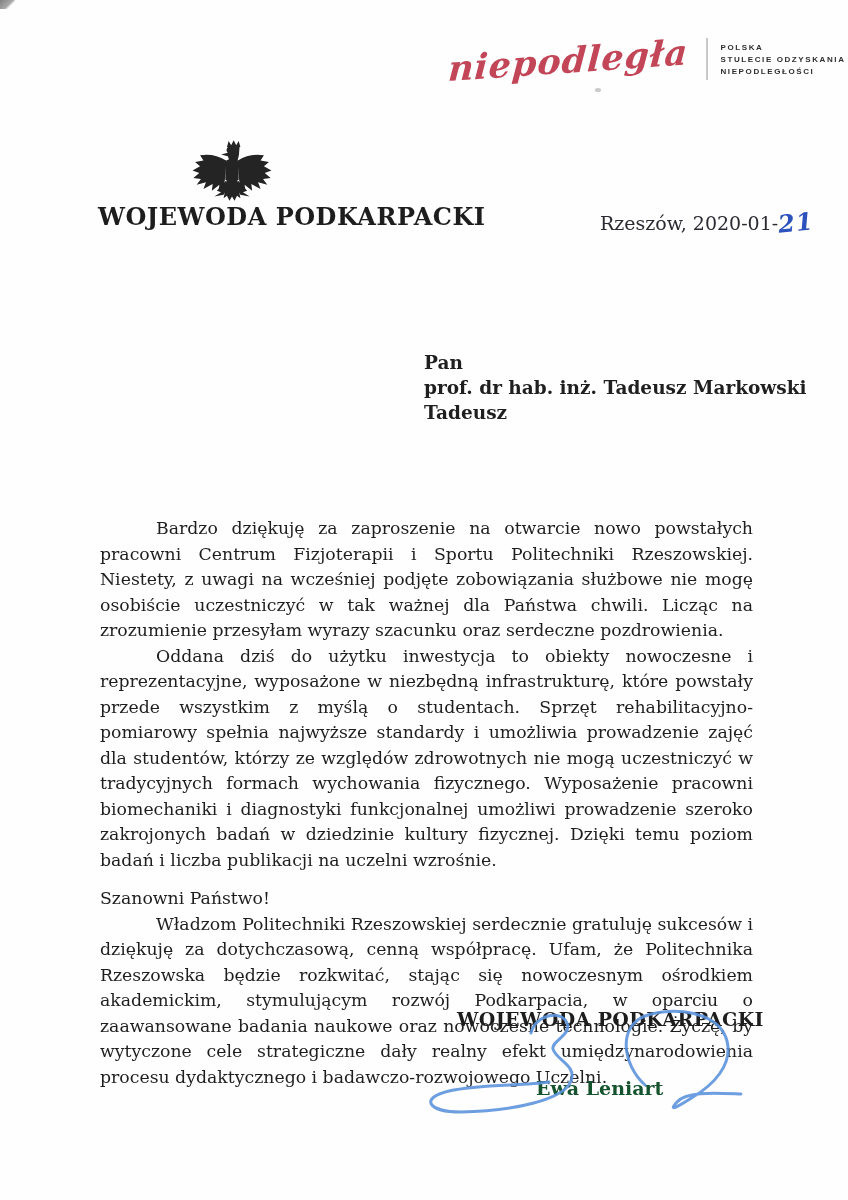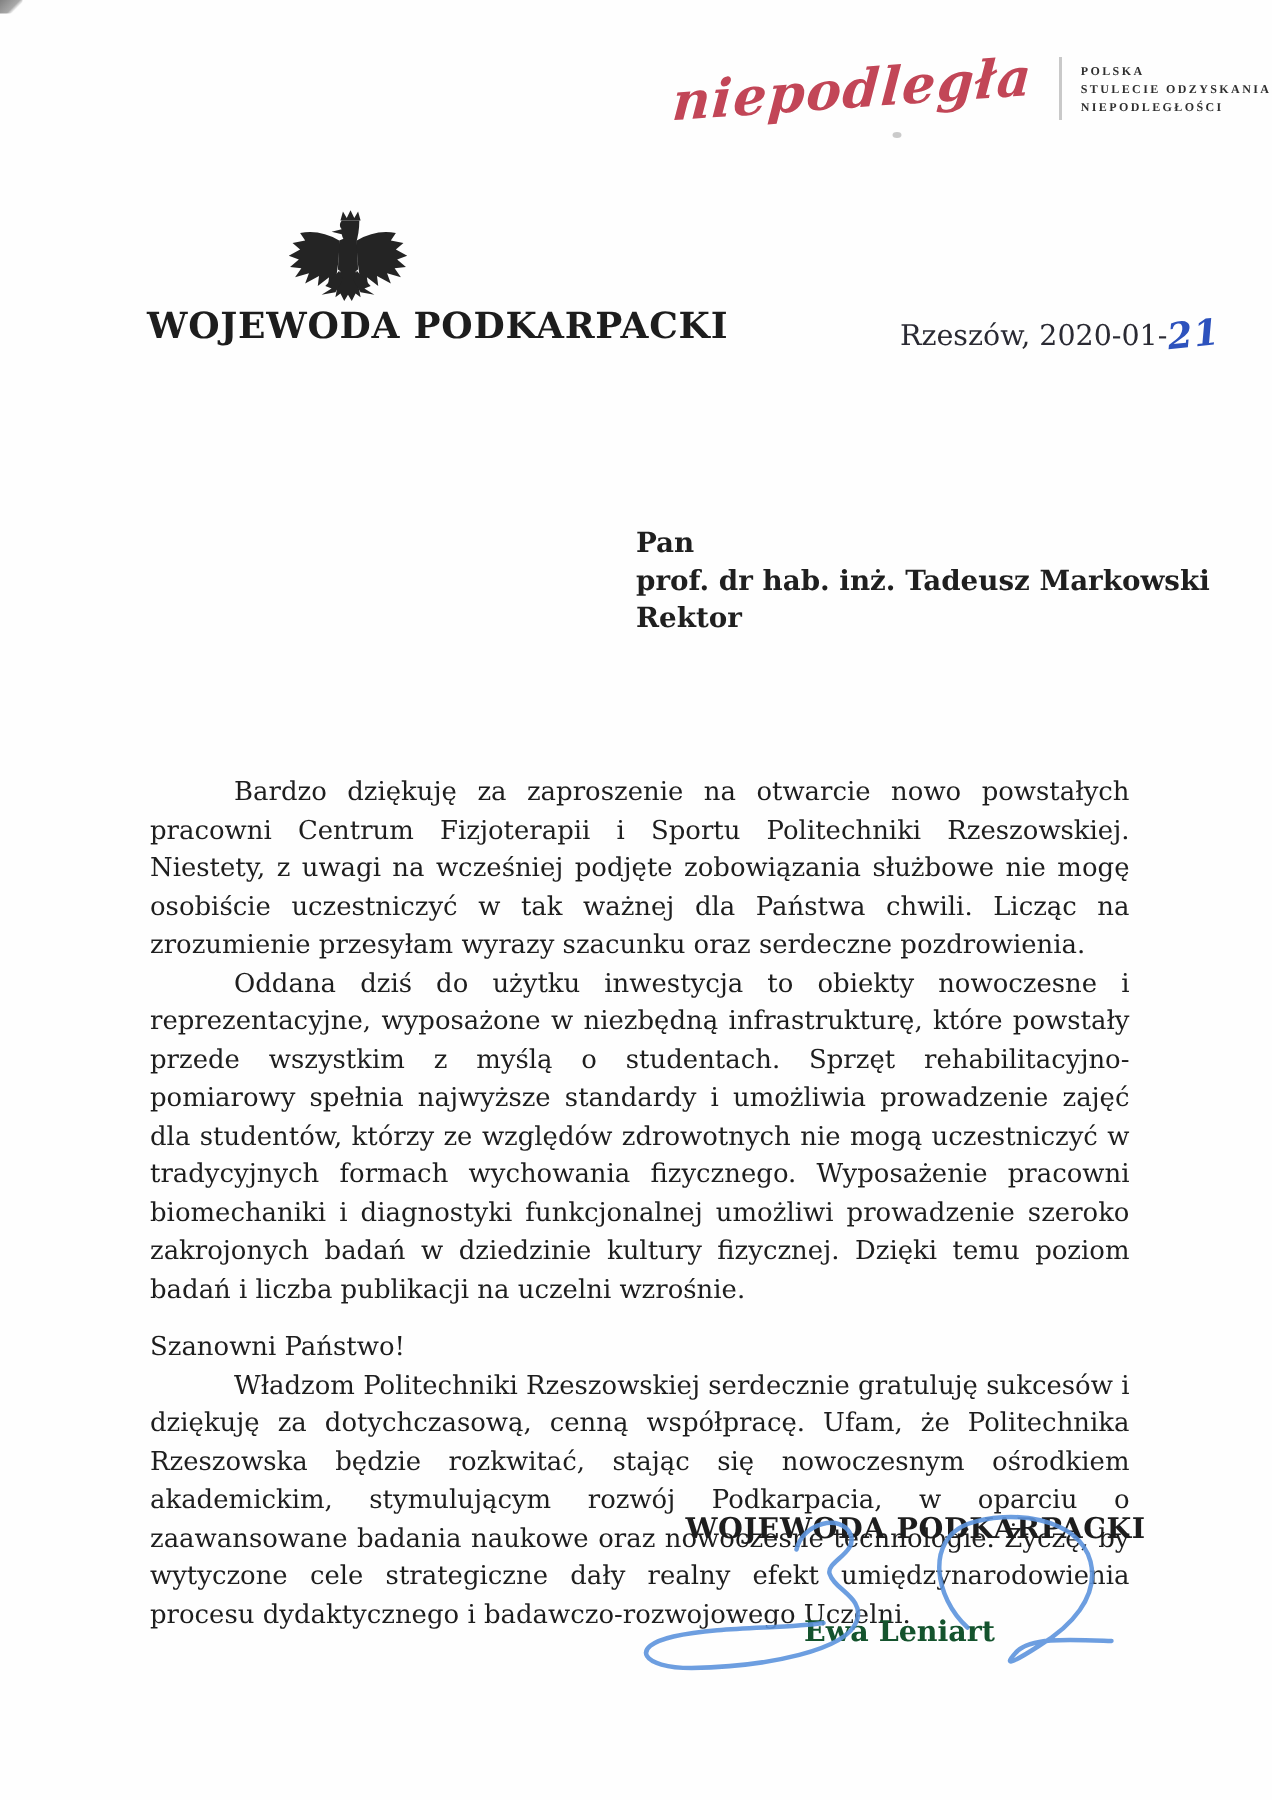--- a/index.html
+++ b/index.html
@@ -27,21 +27,21 @@
   .logo{position:absolute;left:448px;top:38px;display:flex;align-items:center;}
   .logo-script{
     font-style:italic;font-weight:bold;
     font-size:35px;letter-spacing:1px;
     transform:rotate(-4deg) skewX(-8deg);
     white-space:nowrap;
     padding-right:18px;
   }
   .logo-divider{width:2px;height:42px;background:#c9c9c9;margin-right:12px;}
   .logo-block{
-    font-family:Liberation Serif, serif;
+    font-family:Liberation Sans, sans-serif;
     font-size:8px;font-weight:bold;letter-spacing:1.6px;
     line-height:12px;color:#2f2f2f;text-transform:uppercase;
     padding-top:2px;
   }
   
   .emblem{position:absolute;left:190px;top:138px;}
   .header-title{
     position:absolute;left:98px;top:202px;
     font-size:24px;font-weight:bold;letter-spacing:.5px;
     color:#1d1d1d;white-space:nowrap;
@@ -123,21 +123,21 @@
 
   <div class="header-title">WOJEWODA PODKARPACKI</div>
 
   <div class="dateline">
     <span>Rzeszów, 2020-01-</span><span class="handwritten-day" style="color:#2d52bd">21</span>
   </div>
 
   <div class="addressee">
     <div>Pan</div>
     <div>prof. dr hab. inż. Tadeusz Markowski</div>
-    <div>Rektor</div>
+    <div>Tadeusz</div>
   </div>
 
   <div class="body-text">
     <p>Bardzo dziękuję za zaproszenie na otwarcie nowo powstałych pracowni Centrum Fizjoterapii i Sportu Politechniki Rzeszowskiej. Niestety, z uwagi na wcześniej podjęte zobowiązania służbowe nie mogę osobiście uczestniczyć w tak ważnej dla Państwa chwili. Licząc na zrozumienie przesyłam wyrazy szacunku oraz serdeczne pozdrowienia.</p>
     <p>Oddana dziś do użytku inwestycja to obiekty nowoczesne i reprezentacyjne, wyposażone w niezbędną infrastrukturę, które powstały przede wszystkim z myślą o studentach. Sprzęt rehabilitacyjno-pomiarowy spełnia najwyższe standardy i umożliwia prowadzenie zajęć dla studentów, którzy ze względów zdrowotnych nie mogą uczestniczyć w tradycyjnych formach wychowania fizycznego. Wyposażenie pracowni biomechaniki i diagnostyki funkcjonalnej umożliwi prowadzenie szeroko zakrojonych badań w dziedzinie kultury fizycznej. Dzięki temu poziom badań i liczba publikacji na uczelni wzrośnie.</p>
     <p class="salutation">Szanowni Państwo!</p>
     <p>Władzom Politechniki Rzeszowskiej serdecznie gratuluję sukcesów i dziękuję za dotychczasową, cenną współpracę. Ufam, że Politechnika Rzeszowska będzie rozkwitać, stając się nowoczesnym ośrodkiem akademickim, stymulującym rozwój Podkarpacia, w oparciu o zaawansowane badania naukowe oraz nowoczesne technologie. Życzę, by wytyczone cele strategiczne dały realny efekt umiędzynarodowienia procesu dydaktycznego i badawczo-rozwojowego Uczelni.</p>
   </div>
 
   <div class="sig-title">WOJEWODA PODKARPACKI</div>

